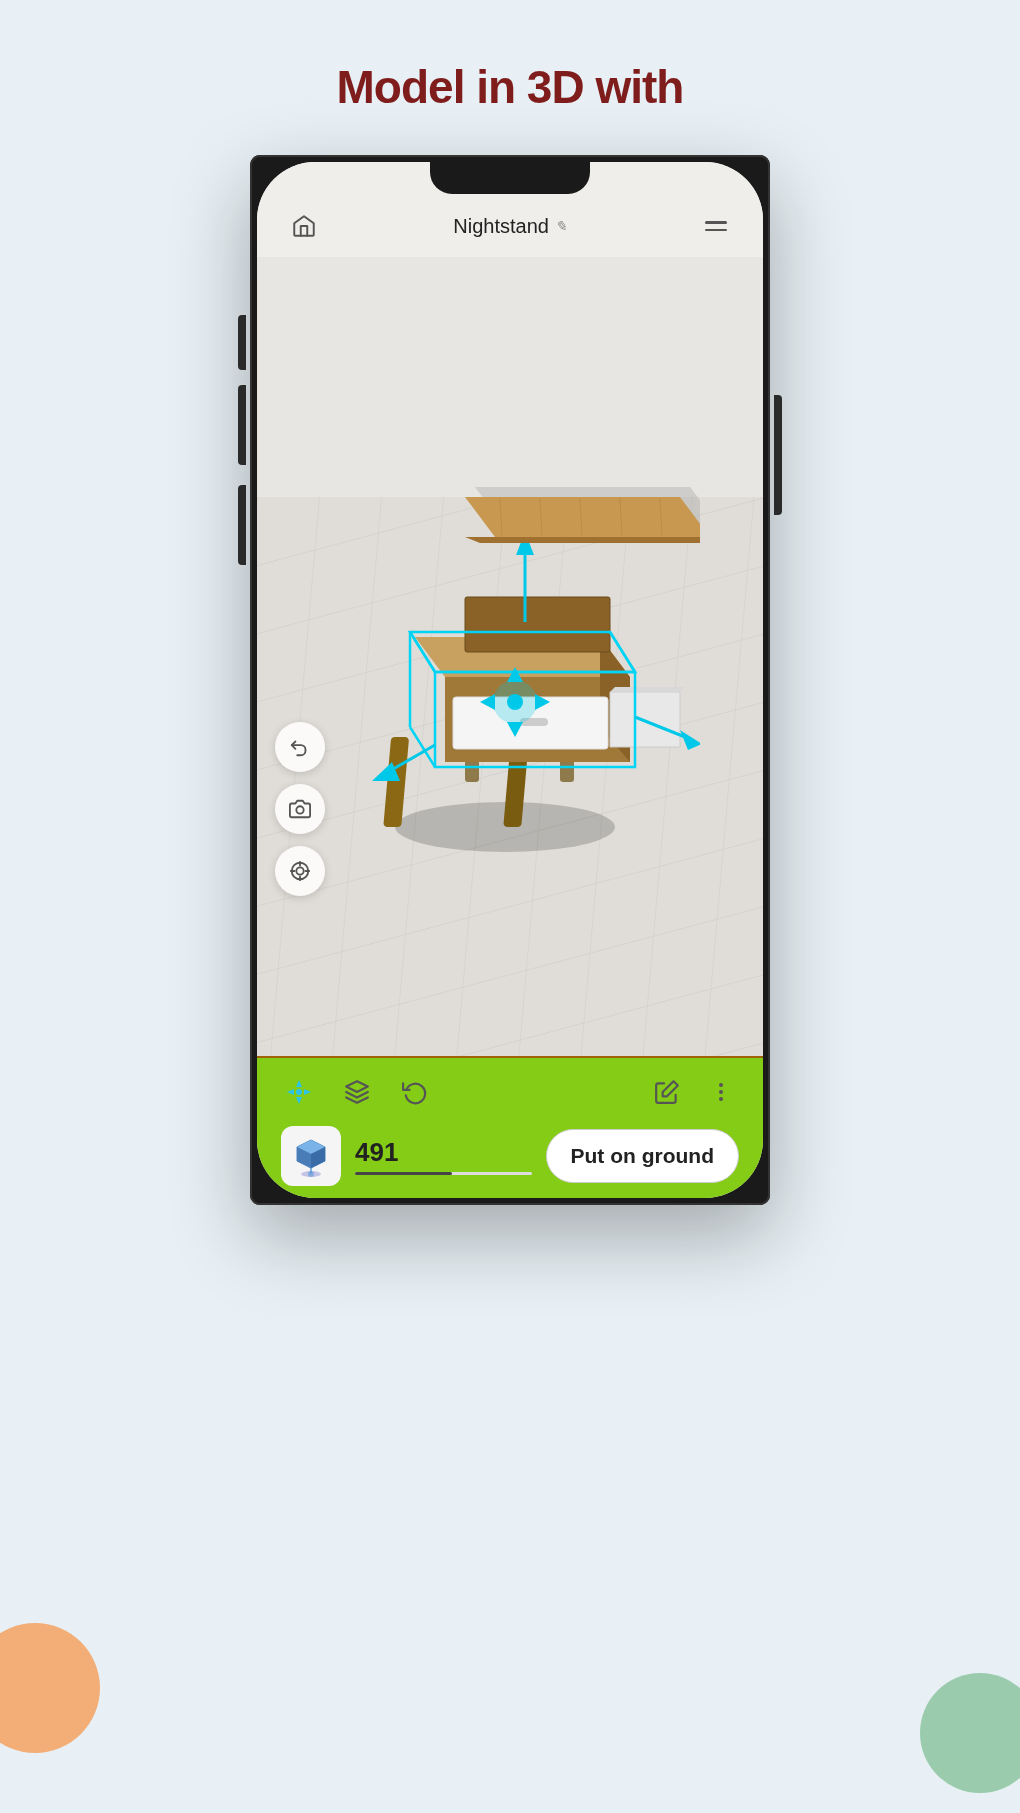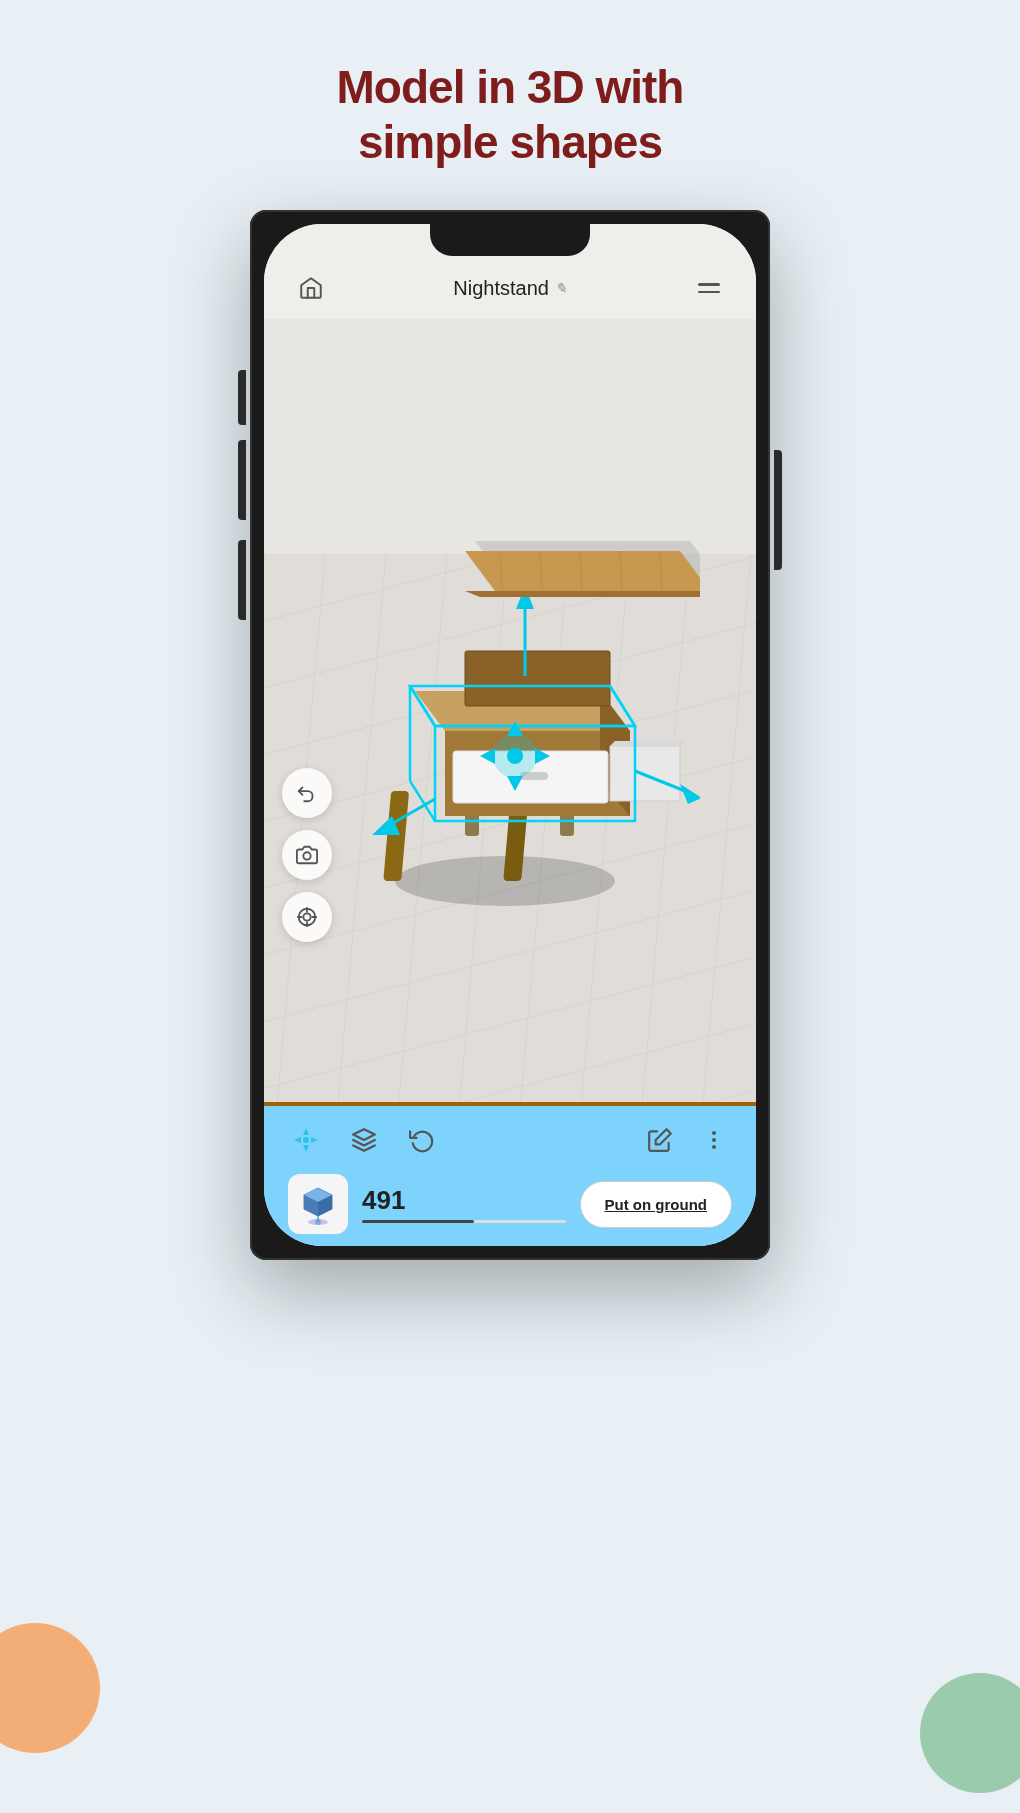--- a/index.html
+++ b/index.html
@@ -52,22 +52,22 @@
       display: flex;
       justify-content: center;
       align-items: flex-start;
       margin-top: 10px;
     }
 
     .phone-outer {
       width: 520px;
       height: 1050px;
       background: #1a1a1a;
-      border-radius: 16px;
-      padding: 14px;
+      border-radius: 10px;
+      padding: 7px;
       position: relative;
       box-shadow: 0 30px 80px rgba(0,0,0,0.3), inset 0 0 0 2px #333;
     }
 
     
     .side-btn-left {
       position: absolute;
       left: -12px;
       top: 160px;
       width: 8px;
@@ -225,22 +225,22 @@
       display: flex;
       align-items: center;
       justify-content: center;
       box-shadow: 0 2px 8px rgba(0,0,0,0.15);
       cursor: pointer;
       color: #555;
     }
 
     
     .bottom-toolbar {
-      background: #7dd3fc;
-      border-top: 4px solid #a16207;
+      background: #84cc16;
+      border-top: 2px solid #a16207;
       padding: 16px 24px 12px;
     }
 
     .toolbar-icons {
       display: flex;
       align-items: center;
       justify-content: space-between;
       margin-bottom: 16px;
     }
 
@@ -311,40 +311,38 @@
       height: 100%;
       background: #444;
       border-radius: 2px;
     }
 
     .put-on-ground-btn {
       background: white;
       border: 1.5px solid #ccc;
       border-radius: 50px;
       padding: 14px 24px;
-      font-size: 15px;
+      font-size: 21px;
       font-weight: 600;
       color: #222;
       cursor: pointer;
       white-space: nowrap;
-      text-decoration: underline;
     }
 
     
     svg { display: block; }
   </style>
 </head>
 <body>
 
 <div class="blob-orange"></div>
 <div class="blob-green"></div>
 
 <div class="page-title">
   <span>Model in 3D with</span><br>
-  <span>simple shapes</span>
 </div>
 
 <div class="phone-wrapper">
   <div class="phone-outer">
 
     <div class="side-btn-left"></div>
     <div class="side-btn-left2"></div>
     <div class="side-btn-left3"></div>
     <div class="side-btn-right"></div>
 

